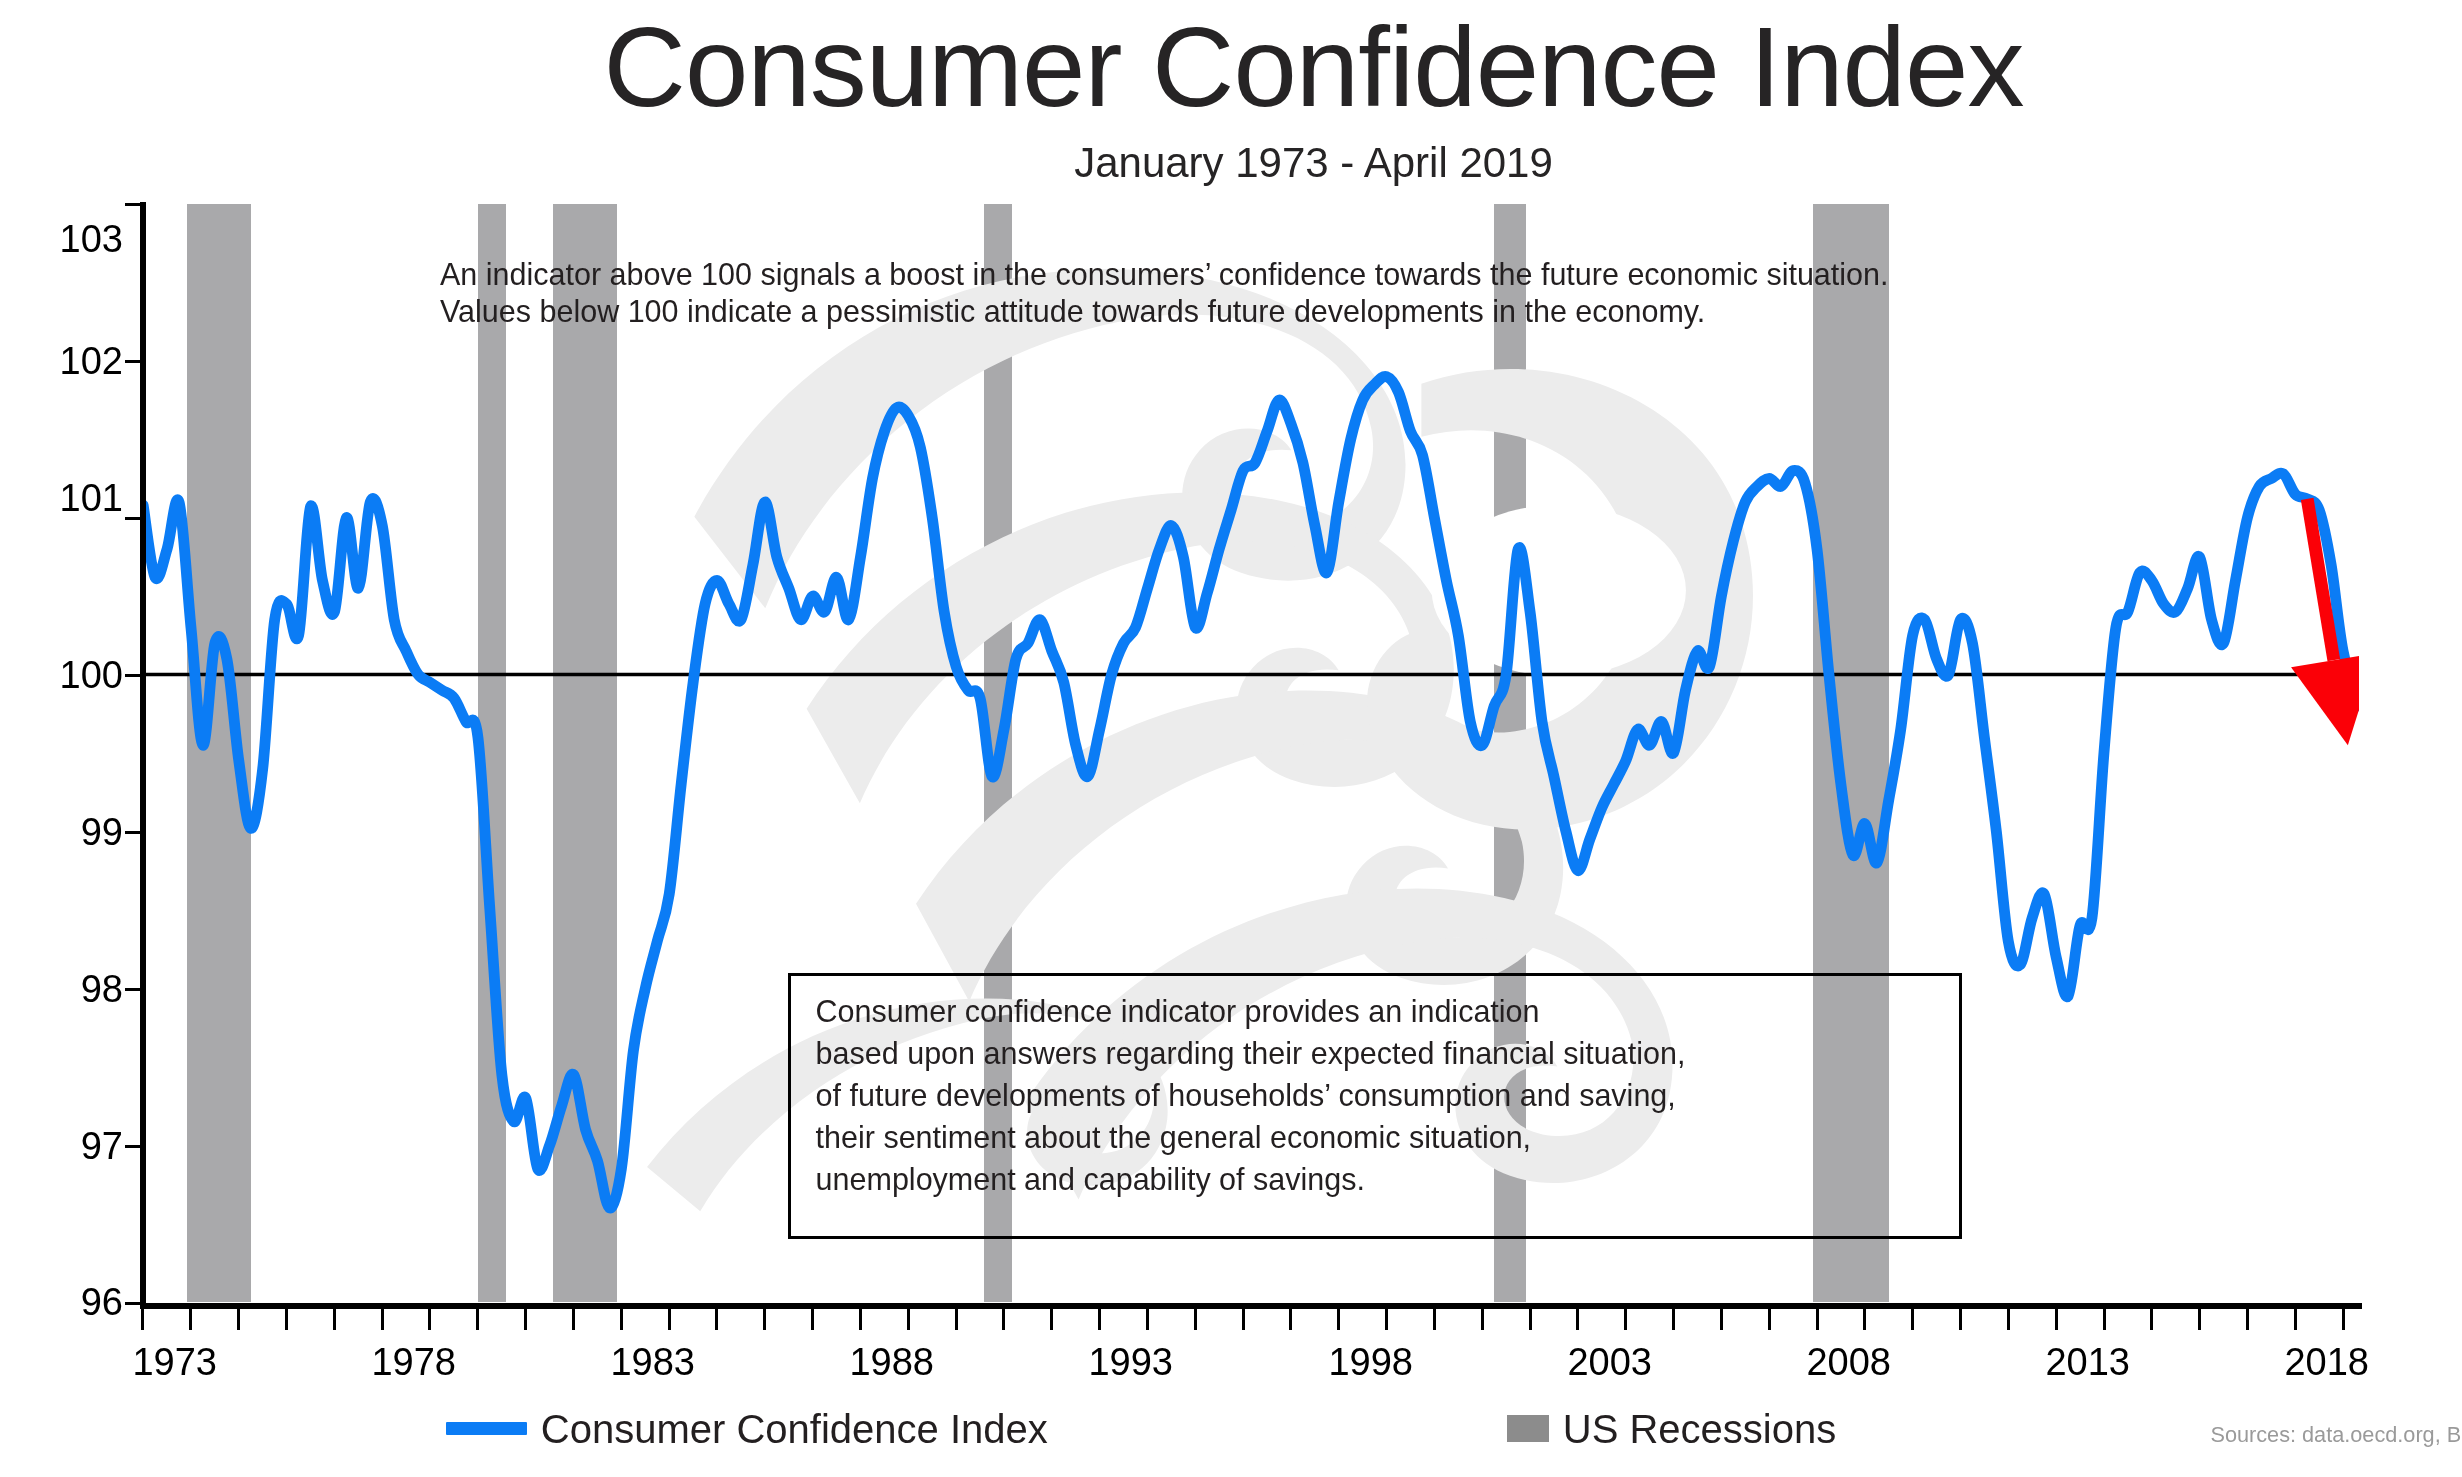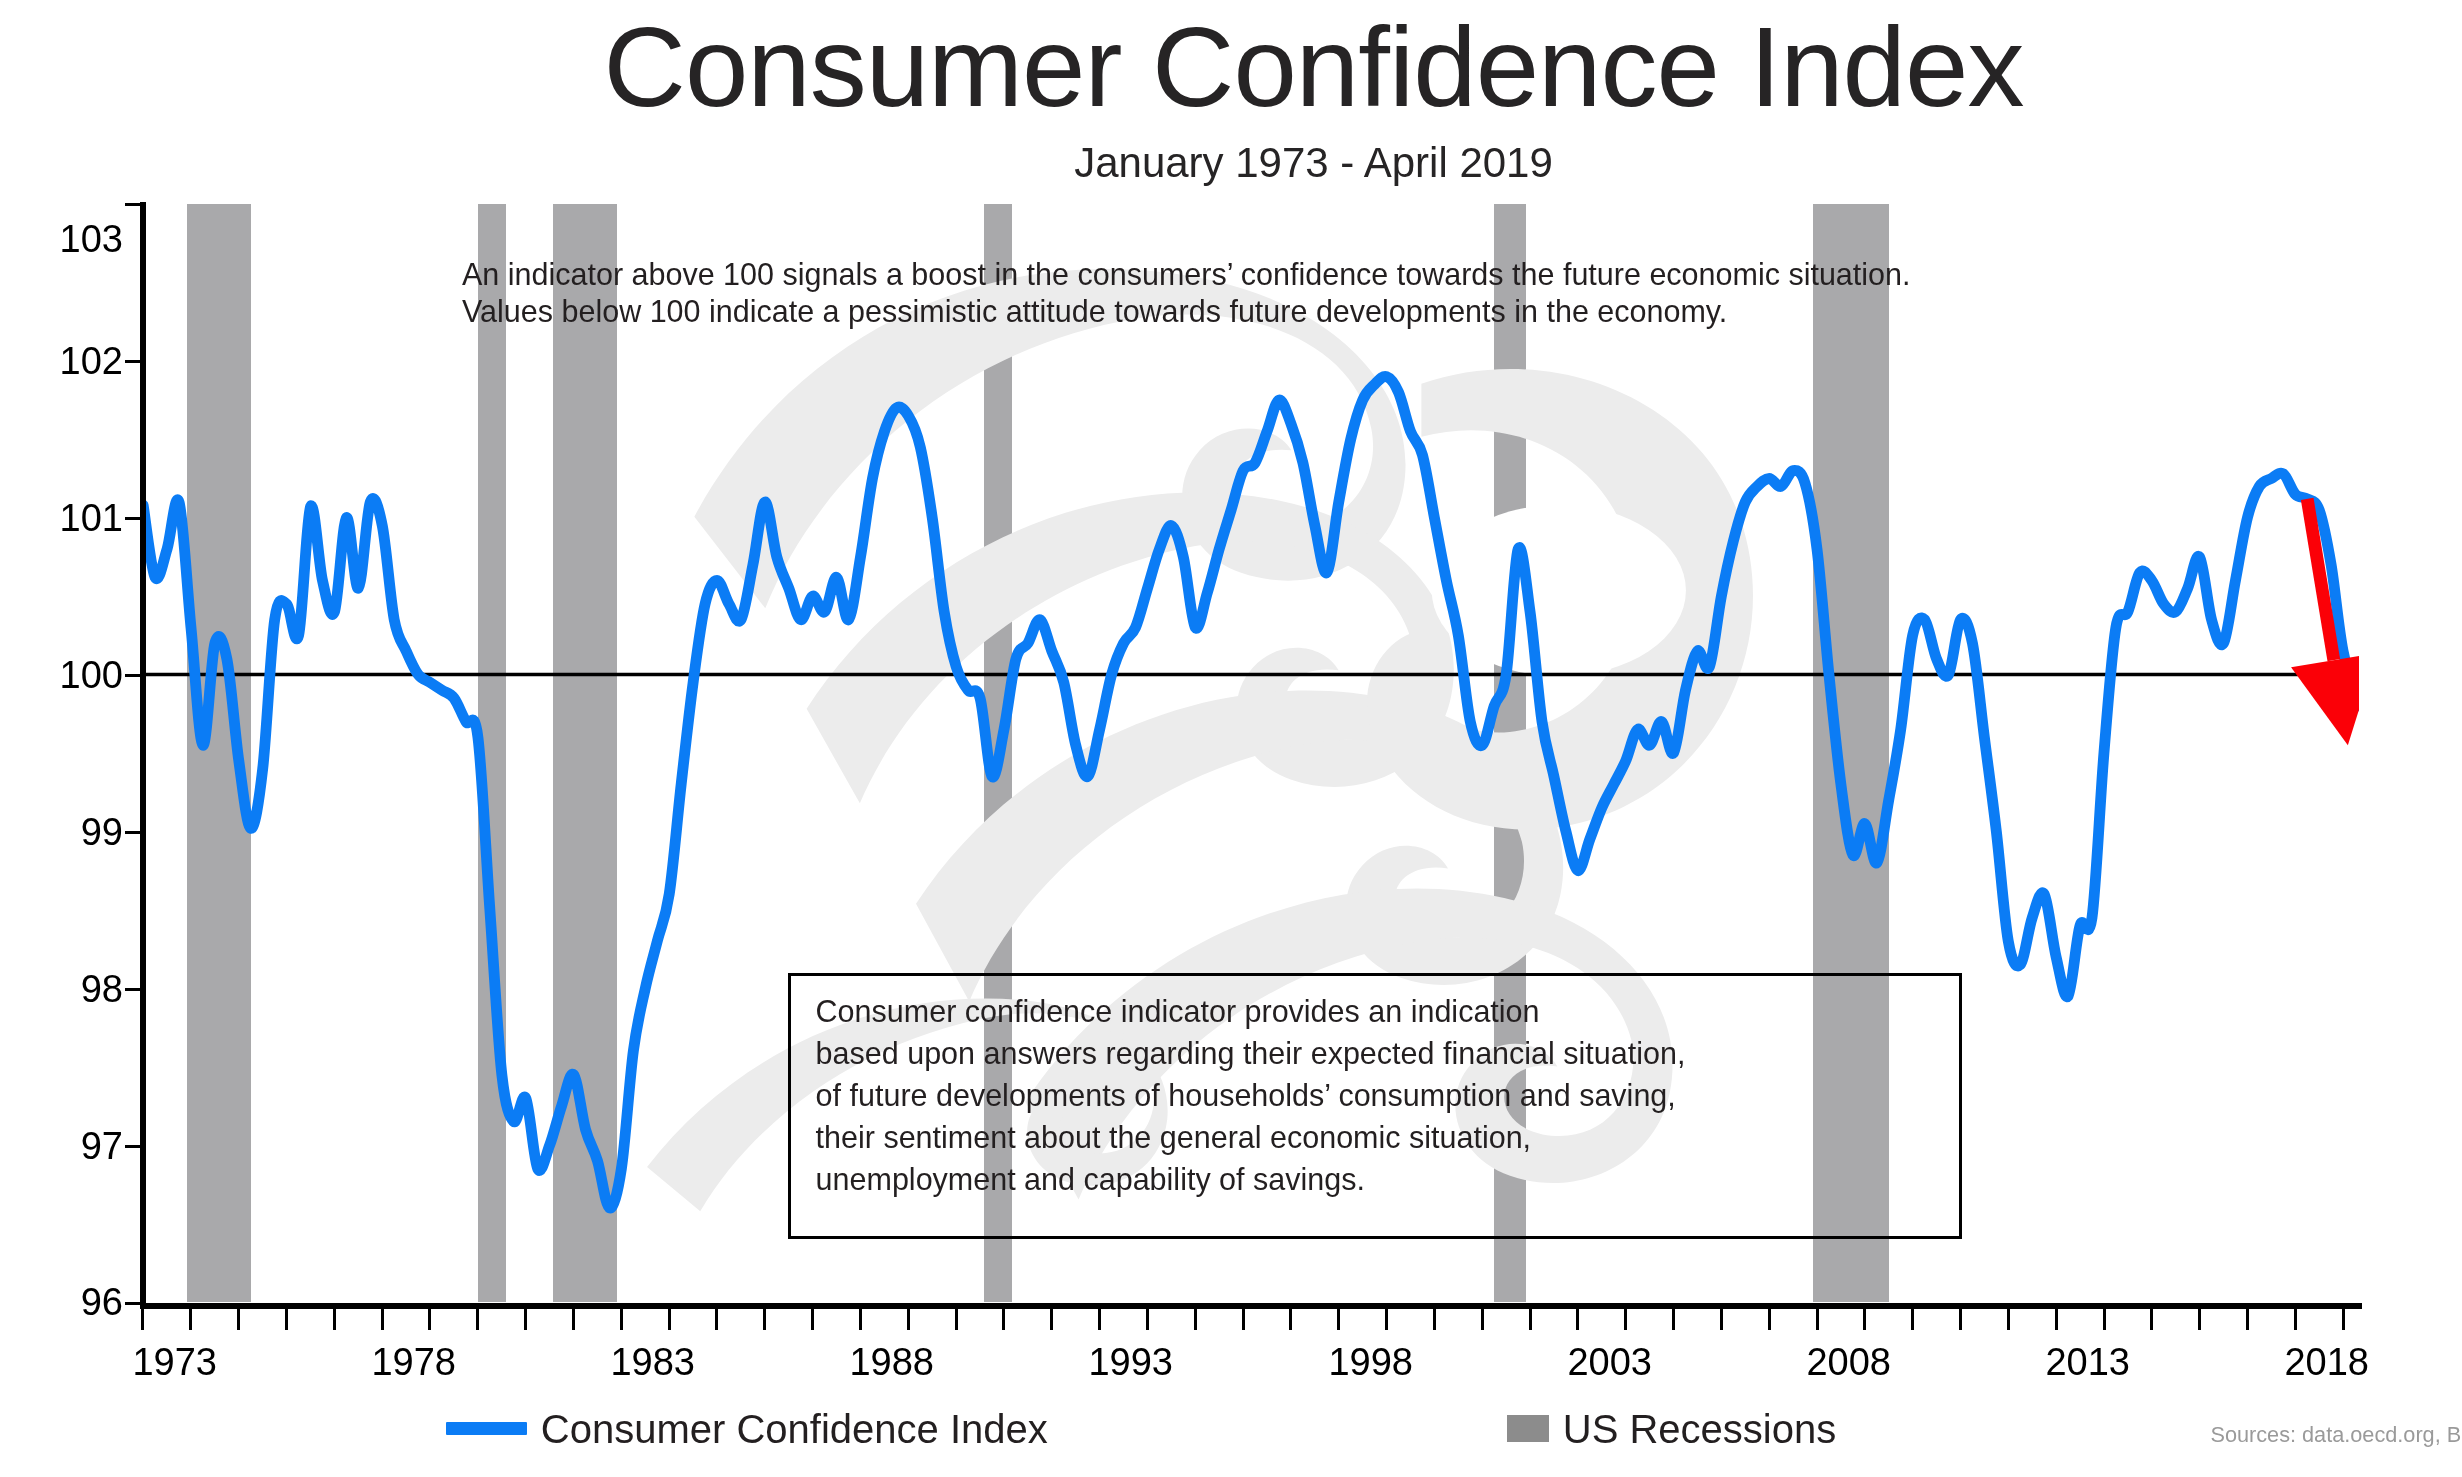--- a/index.html
+++ b/index.html
@@ -30,21 +30,21 @@
 
   .ytick{position:absolute;left:125px;width:16.7px;height:2.5px;background:#000;}
   .ylabel{position:absolute;right:0;width:113px;text-align:right;font-size:38px;line-height:38px;color:#000;}
   #ylabels{position:absolute;left:0px;top:0px;width:123px;height:1477px;}
 
   .xtick{position:absolute;top:1309px;width:3.4px;height:20.7px;background:#000;}
   .xlabel{position:absolute;top:1342px;width:148px;margin-left:-74px;text-align:right;font-size:38px;line-height:41px;color:#000;}
 
   
   #topnote{
-    position:absolute;left:462px;top:256px;width:1822px;
+    position:absolute;left:440px;top:256px;width:1822px;
     font-size:30.5px;line-height:37px;color:#231f20;
   }
   #topnote div{white-space:nowrap;}
 
   #boxnote{
     position:absolute;left:788px;top:973px;width:1174px;height:266px;
     border:3px solid #000;background:transparent;box-sizing:border-box;
   }
   #boxnote .inner{position:absolute;left:24.6px;top:13.8px;width:1143px;font-size:30.5px;line-height:42px;color:#231f20;}
   #boxnote .inner div{white-space:nowrap;}
@@ -106,21 +106,21 @@
       <div class="ylabel" style="top: 1283px;">96</div>
       <div class="ytick" style="top: 1145px;"></div>
       <div class="ylabel" style="top: 1127px;">97</div>
       <div class="ytick" style="top: 988px;"></div>
       <div class="ylabel" style="top: 970px;">98</div>
       <div class="ytick" style="top: 831px;"></div>
       <div class="ylabel" style="top: 813px;">99</div>
       <div class="ytick" style="top: 674px;"></div>
       <div class="ylabel" style="top: 656px;">100</div>
       <div class="ytick" style="top: 517px;"></div>
-      <div class="ylabel" style="top: 499px;">101</div>
+      <div class="ylabel" style="top: 479px;">101</div>
       <div class="ytick" style="top: 360px;"></div>
       <div class="ylabel" style="top: 342px;">102</div>
       <div class="ytick" style="top: 203px;"></div>
       <div class="ylabel" style="top: 185px; margin-top: 35px;">103</div>
     </div>
   <div id="xlabels">
       <div class="xtick" style="left: 141px;"></div>
       <div class="xtick" style="left: 189px;"></div>
       <div class="xtick" style="left: 237px;"></div>
       <div class="xtick" style="left: 285px;"></div>

